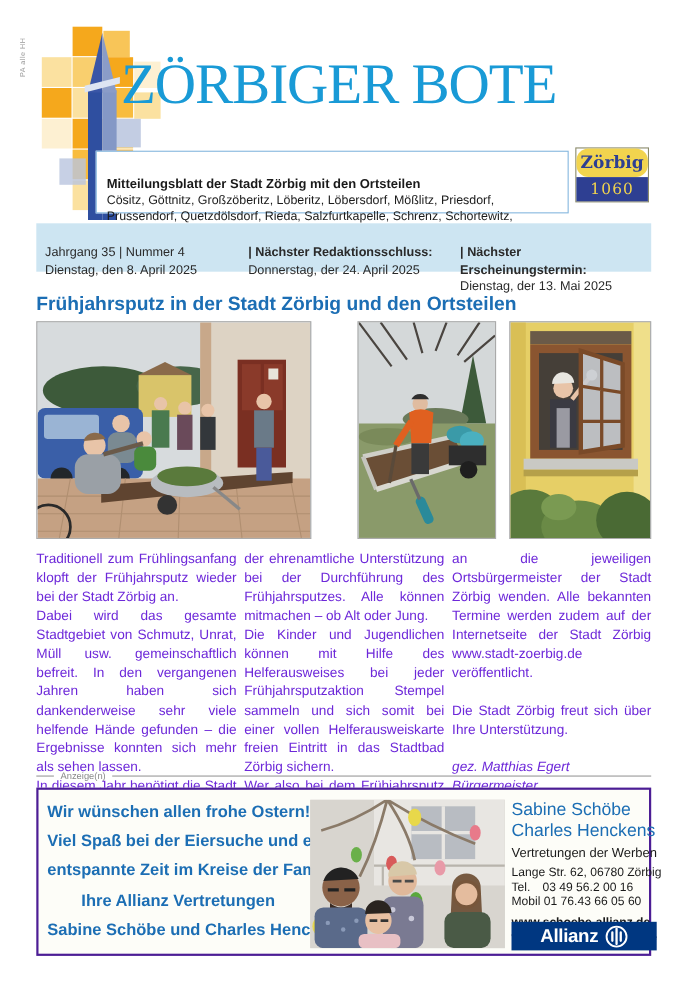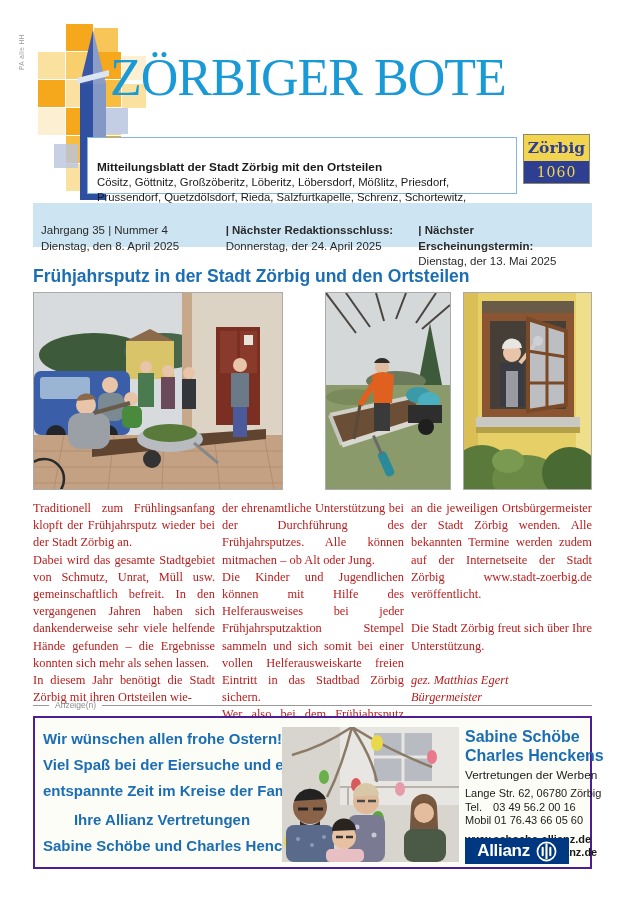--- a/index.html
+++ b/index.html
@@ -10,64 +10,64 @@
 
   
   .edge-text { left:18px; top:70px; font-size:6.5px; color:#9a9a9a; transform:rotate(-90deg); transform-origin:left top; letter-spacing:.5px; white-space:nowrap; }
 
   
   .masthead-title { left:110px; top:48px; width:490px; font-family:"Liberation Serif", serif; font-weight:400; font-size:52px; color:#199ad6; letter-spacing:-1px; white-space:nowrap; }
   .info-box { left:87px; top:137px; width:430px; height:57px; border:1.5px solid #85b7de; background:#fff; padding:22px 9px 4px 9px; }
   .info-box .bold-line { font-size:11.8px; font-weight:bold; color:#1a1a1a; line-height:15px; }
   .info-box .districts { font-size:11.3px; color:#1a1a1a; line-height:14.5px; }
   .badge { left:523px; top:134px; width:67px; height:50px; border:1px solid #8a8a6a; display:flex; flex-direction:column; }
-  .badge-top { flex:1.15; background:#f2d44e; color:#2e3f92; display:flex; align-items:center; justify-content:center; font-family:"DejaVu Serif", serif; font-weight:bold; font-size:15.5px; }
+  .badge-top { flex:1.15; background:#f2d44e; color:#2e3f92; display:flex; align-items:center; justify-content:center; font-family:"DejaVu Serif", serif; font-weight:bold; font-size:15.5px;border-radius:11px; }
   .badge-bottom { flex:1; background:#2e3f92; color:#f2d44e; display:flex; align-items:center; justify-content:center; font-family:"DejaVu Serif", serif; font-weight:normal; font-size:14px; letter-spacing:1px; }
 
   
   .issue-bar { left:33px; top:203px; width:559px; height:44px; background:#cde5f2; display:flex; padding:20px 0 0 8px; }
   .issue-col { font-size:11.5px; color:#2a2a2a; line-height:15.5px; }
   .issue-col .lbl { font-weight:bold; }
   .issue-col.c1 { width:186px; }
   .issue-col.c2 { width:194px; }
   .issue-col.c3 { width:175px; }
 
   
   .headline { left:33px; top:266px; width:559px; font-size:17.5px; font-weight:bold; color:#1c6eb4; }
   .photo { border:1px solid #aaa; overflow:hidden; background:#d8dbdc; }
   .photo svg { display:block; }
   .ph1 { left:33px; top:292px; width:250px; height:198px; }
   .ph2 { left:325px; top:292px; width:126px; height:198px; }
   .ph3 { left:463px; top:292px; width:129px; height:198px; }
 
-  .col { top:500px; width:182px; font-size:12.4px; line-height:17.2px; color:#b91c1c; text-align:justify;font-family:Liberation Serif, serif; }
+  .col { top:500px; width:182px; font-size:12.4px; line-height:17.2px; color:#6d28d9; text-align:justify; }
   .col p { margin:0; }
   .col1 { left:33px; }
   .col2 { left:222px; }
   .col3 { left:411px; width:181px; }
   .sig { font-style:italic; }
   .spacer-line { height:17.2px; }
 
   
   .ad-divider { left:33px; top:699px; width:559px; height:12px; display:flex; align-items:center; }
   .ad-divider .dash { width:16px; border-top:1px solid #999; }
   .ad-divider .lbl { font-size:8.5px; color:#8a8a8a; margin:0 6px; white-space:nowrap; }
   .ad-divider .rule { flex:1; border-top:1px solid #999; }
 
   .ad-box { left:33px; top:716px; width:559px; height:153px; border:2px solid #4c1d95; background:#fdfdf8; }
   .ad-left { position:absolute; left:8px; top:8px; width:238px; height:133px; display:flex; flex-direction:column; justify-content:center; text-align:center; }
   .ad-left .l { font-size:15px; font-weight:bold; color:#1c6eb4; line-height:26px; white-space:nowrap; }
   .ad-left .gap { height:12px; }
   .ad-photo { position:absolute; left:247px; top:9px; width:177px; height:135px; overflow:hidden; background:#d8d5cf; }
   .ad-right { position:absolute; left:430px; top:9px; width:124px; }
-  .ad-right .name { font-size:16px; font-weight:bold; color:#1c6eb4; line-height:19px; white-space:nowrap; }
+  .ad-right .name { font-size:16px; font-weight:normal; color:#1c6eb4; line-height:19px; white-space:nowrap; }
   .ad-right .role { font-size:11.8px; color:#1a1a1a; margin-top:3px; white-space:nowrap; }
   .ad-right .contact { font-size:11px; color:#1a1a1a; line-height:13.5px; margin-top:5px; white-space:nowrap; }
   .ad-right .web { font-size:11px; font-weight:bold; color:#1a1a1a; line-height:13.5px; margin-top:5px; white-space:nowrap; }
-  .allianz-logo { position:absolute; left:430px; top:120px; width:104px; height:26px; background:#003781; display:flex; align-items:center; justify-content:center; gap:6px; }
+  .allianz-logo { position:absolute; left:430px; top:120px; width:132px; height:26px; background:#003781; display:flex; align-items:center; justify-content:center; gap:6px; }
   .allianz-logo .txt { color:#fff; font-weight:bold; font-size:17px; letter-spacing:-.3px; }
 </style>
 </head>
 <body>
 
 <div class="page">
 
   <div class="abs edge-text">PA alle HH</div>
 
   <header>

